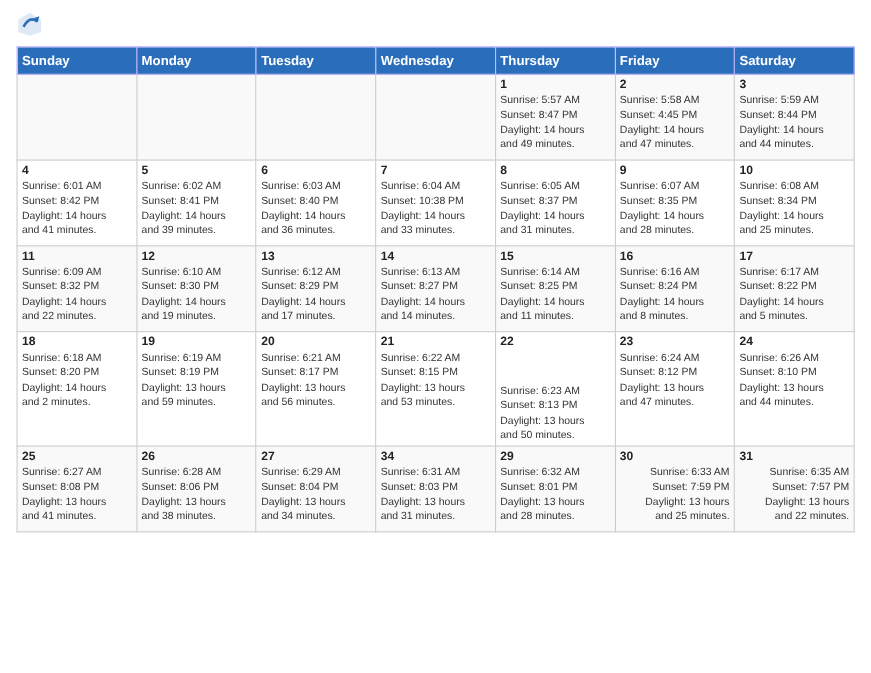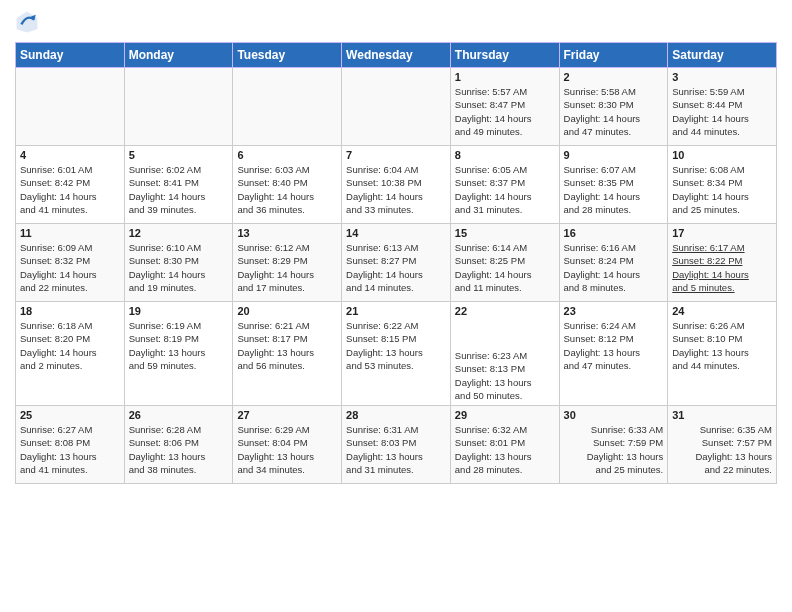--- a/index.html
+++ b/index.html
@@ -132,21 +132,21 @@
           <td>
             <div class="day-num">1</div>
             <div class="day-info" style="white-space: pre-line;">Sunrise: 5:57 AM
 Sunset: 8:47 PM
 Daylight: 14 hours
 and 49 minutes.</div>
           </td>
           <td>
             <div class="day-num">2</div>
             <div class="day-info" style="white-space: pre-line;">Sunrise: 5:58 AM
-Sunset: 8:30 PM
+Sunset: 4:45 PM
 Daylight: 14 hours
 and 47 minutes.</div>
           </td>
           <td>
             <div class="day-num">3</div>
             <div class="day-info" style="white-space: pre-line;">Sunrise: 5:59 AM
 Sunset: 8:44 PM
 Daylight: 14 hours
 and 44 minutes.</div>
           </td>
@@ -240,21 +240,21 @@
           </td>
           <td>
             <div class="day-num">16</div>
             <div class="day-info" style="white-space: pre-line;">Sunrise: 6:16 AM
 Sunset: 8:24 PM
 Daylight: 14 hours
 and 8 minutes.</div>
           </td>
           <td>
             <div class="day-num">17</div>
-            <div class="day-info" style="white-space: pre-line; text-decoration: underline;">Sunrise: 6:17 AM
+            <div class="day-info" style="white-space: pre-line;">Sunrise: 6:17 AM
 Sunset: 8:22 PM
 Daylight: 14 hours
 and 5 minutes.</div>
           </td>
         </tr>
         <tr>
           <td>
             <div class="day-num">18</div>
             <div class="day-info" style="white-space: pre-line;">Sunrise: 6:18 AM
 Sunset: 8:20 PM
@@ -320,21 +320,21 @@
 and 38 minutes.</div>
           </td>
           <td>
             <div class="day-num">27</div>
             <div class="day-info" style="white-space: pre-line;">Sunrise: 6:29 AM
 Sunset: 8:04 PM
 Daylight: 13 hours
 and 34 minutes.</div>
           </td>
           <td>
-            <div class="day-num">28</div>
+            <div class="day-num">34</div>
             <div class="day-info" style="white-space: pre-line;">Sunrise: 6:31 AM
 Sunset: 8:03 PM
 Daylight: 13 hours
 and 31 minutes.</div>
           </td>
           <td>
             <div class="day-num">29</div>
             <div class="day-info" style="white-space: pre-line;">Sunrise: 6:32 AM
 Sunset: 8:01 PM
 Daylight: 13 hours

